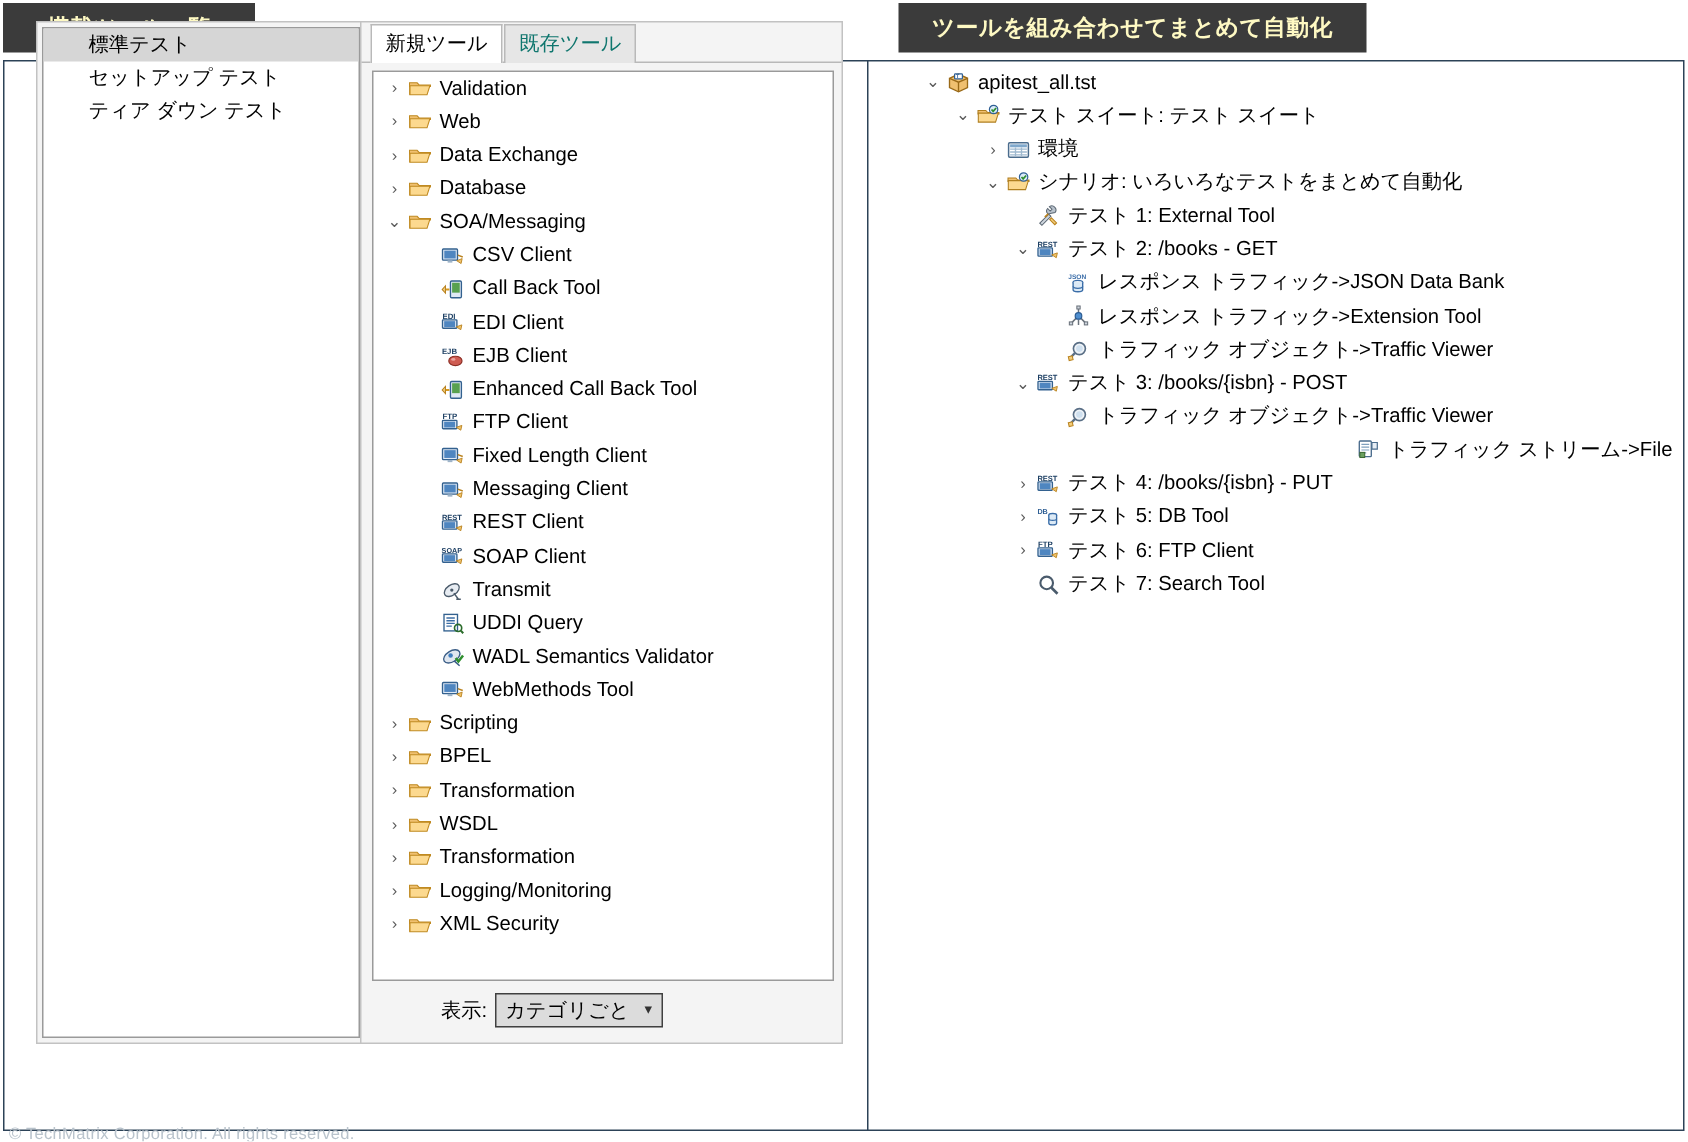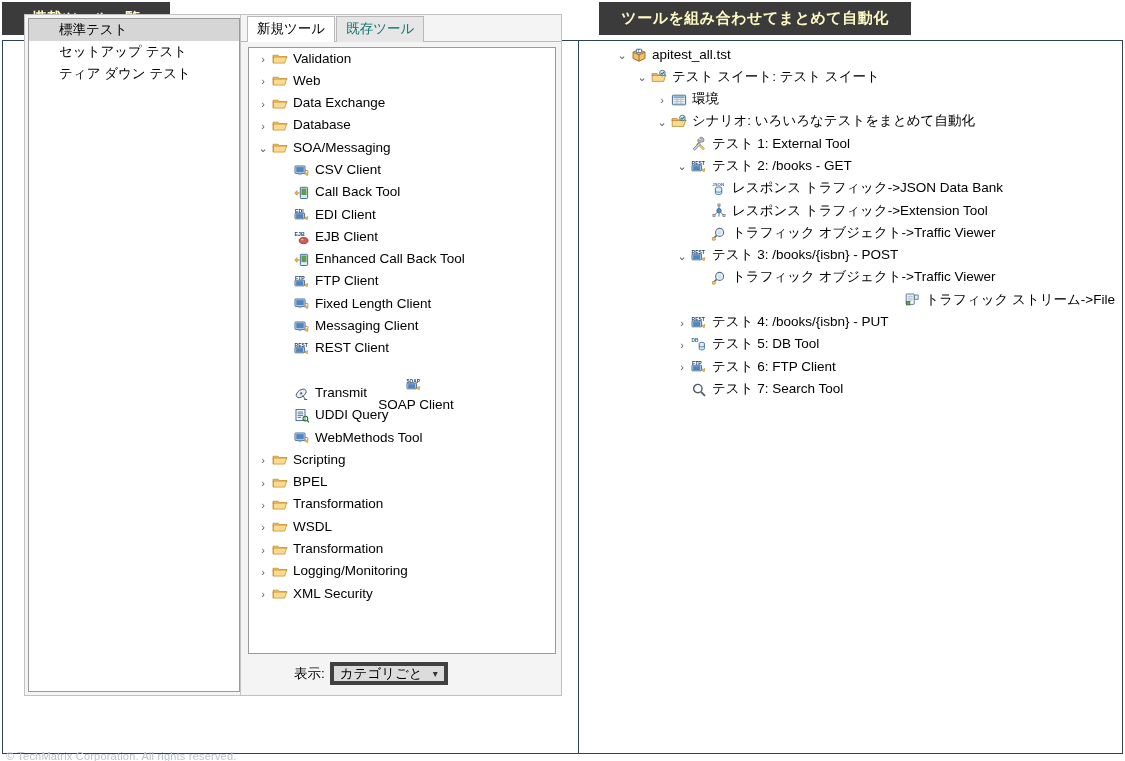--- a/index.html
+++ b/index.html
@@ -161,21 +161,21 @@
     align-items: center;
     font-size: 13.5px;
     color: #000000;
     margin-left: 44px;
   }
   #display-combo {
     margin-left: 5px;
     height: 23px;
     min-width: 92px;
     background: #dcdcdc;
-    border: 4px solid #404040;
+    border: 1px solid #404040;
     display: flex;
     align-items: center;
     justify-content: space-between;
     padding: 0 6px;
     font-size: 13.5px;
     color: #000000;
   }
   #display-combo .caret { margin-left: 10px; font-size: 10px; color: #333; }
 
   
@@ -388,21 +388,21 @@
             <span class="ticon">
               <svg width="16" height="16" viewBox="0 0 16 16">
                 <text x="0.6" y="5.6" font-size="5.0" font-family="Liberation Sans, sans-serif" font-weight="bold" fill="#1d3f63">REST</text>
                 <rect x="1" y="6.2" width="9.6" height="5.6" rx="0.5" fill="#dfe9f5" stroke="#33618f" stroke-width=".9"></rect>
                 <rect x="2.1" y="7.1" width="7.3" height="3.9" fill="#4f86c0"></rect>
                 <path d="M10.2 10.9l3.7-1.3-.7 3.2z" fill="#f1c36a" stroke="#b9821f" stroke-width=".6"></path>
               </svg>
             </span>
             <span class="tlabel">REST Client</span>
           </div>
-          <div class="trow" style="padding-left: 28px; flex-direction: column;">
+          <div class="trow" style="padding-left: 28px;">
             <span class="twist none"></span>
             <span class="ticon">
               <svg width="16" height="16" viewBox="0 0 16 16">
                 <text x="0.4" y="5.6" font-size="4.8" font-family="Liberation Sans, sans-serif" font-weight="bold" fill="#1d3f63">SOAP</text>
                 <rect x="1" y="6.2" width="9.6" height="5.6" rx="0.5" fill="#dfe9f5" stroke="#33618f" stroke-width=".9"></rect>
                 <rect x="2.1" y="7.1" width="7.3" height="3.9" fill="#4f86c0"></rect>
                 <path d="M10.2 10.9l3.7-1.3-.7 3.2z" fill="#f1c36a" stroke="#b9821f" stroke-width=".6"></path>
               </svg>
             </span>
             <span class="tlabel">SOAP Client</span>
@@ -422,20 +422,32 @@
             <span class="twist none"></span>
             <span class="ticon">
               <svg width="16" height="16" viewBox="0 0 16 16">
                 <rect x="2" y="1.6" width="9" height="11" fill="#ffffff" stroke="#33618f" stroke-width=".9"></rect>
                 <path d="M3.6 4h5.6M3.6 5.8h5.6M3.6 7.6h5.6M3.6 9.4h3.6" stroke="#3c6ea5" stroke-width=".9"></path>
                 <circle cx="11.4" cy="10.6" r="2.4" fill="none" stroke="#2b6c2b" stroke-width="1.1"></circle>
                 <path d="M13.2 12.4l1.6 1.8" stroke="#2b6c2b" stroke-width="1.4"></path>
               </svg>
             </span>
             <span class="tlabel">UDDI Query</span>
+          </div>
+          <div class="trow" style="padding-left: 28px;">
+            <span class="twist none"></span>
+            <span class="ticon">
+              <svg width="16" height="16" viewBox="0 0 16 16">
+                <ellipse cx="7.2" cy="7.6" rx="6" ry="3.6" transform="rotate(-32 7.2 7.6)" fill="#dfe6ef" stroke="#3a5d86" stroke-width=".9"></ellipse>
+                <circle cx="6.4" cy="7.0" r="1.5" fill="#3f7ec0"></circle>
+                <path d="M8.8 10.6l3.6 3.2" stroke="#3a5d86" stroke-width="1"></path>
+                <path d="M9.8 8.6l1.8 2.4 3.1-4.0" stroke="#2f8f2f" stroke-width="1.7" fill="none"></path>
+              </svg>
+            </span>
+            <span class="tlabel">WADL Semantics Validator</span>
           </div>
           <div class="trow" style="padding-left: 28px;">
             <span class="twist none"></span>
             <span class="ticon">
               <svg width="16" height="16" viewBox="0 0 16 16">
                 <rect x="1" y="3" width="10" height="7.4" rx="0.6" fill="#dfe9f5" stroke="#33618f" stroke-width=".9"></rect>
                 <rect x="2.2" y="4.1" width="7.6" height="5.2" fill="#4f86c0"></rect>
                 <rect x="4.4" y="10.6" width="3.2" height="1.5" fill="#9fb4c9"></rect>
                 <path d="M10.5 10.8l3.6-1.4-.7 3.3z" fill="#f1c36a" stroke="#b9821f" stroke-width=".6"></path>
                 <path d="M11.2 7.1l3.3 1.2" stroke="#b9821f" stroke-width="1"></path>

